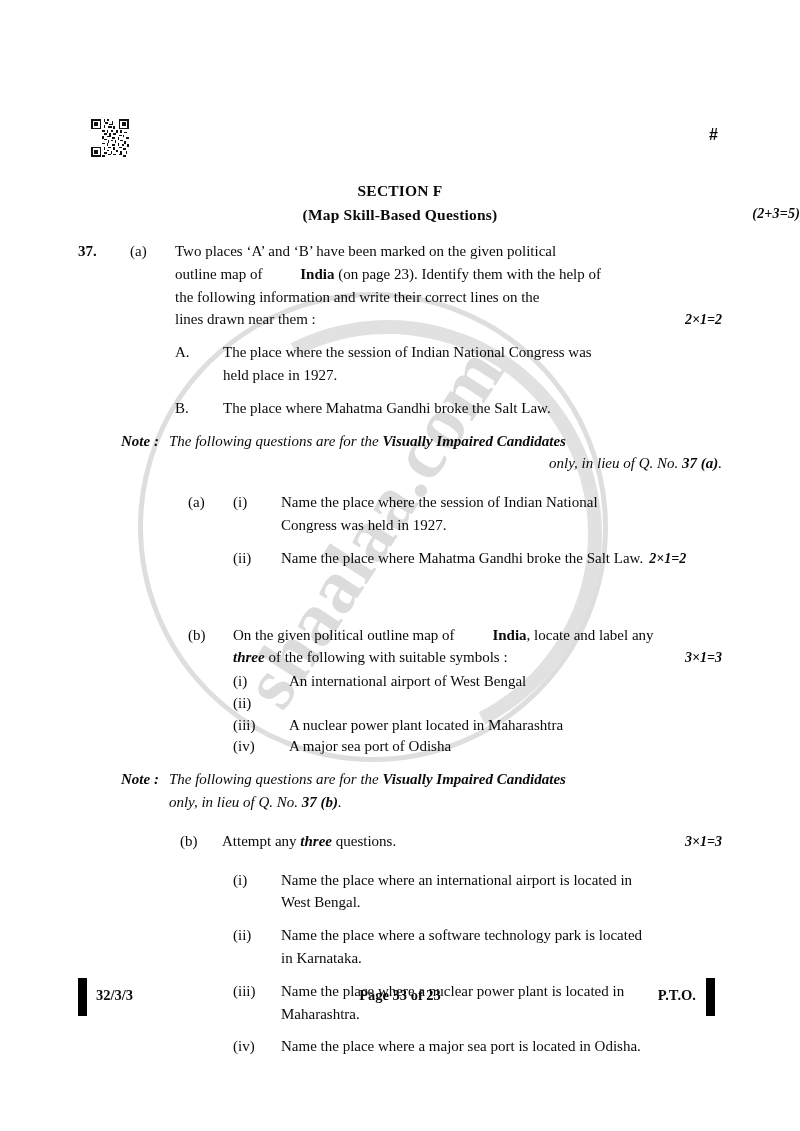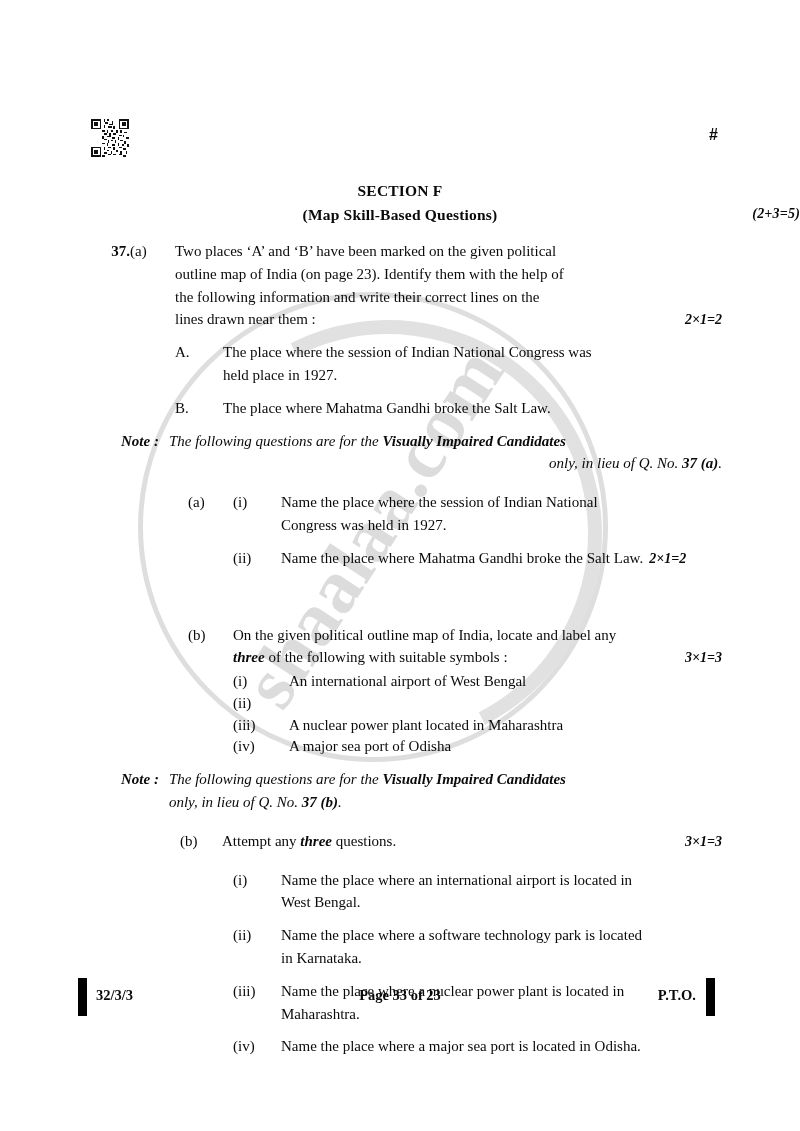--- a/index.html
+++ b/index.html
@@ -126,21 +126,20 @@
     align-items: flex-start;
     font-size: 15px;
     line-height: 1.52;
   }
   .col-num {
     width: 52px;
     flex: 0 0 52px;
     font-weight: 700;
     padding-left: 78px;
     box-sizing: content-box;
-    text-align: right;
   }
   .col-alpha {
     width: 45px;
     flex: 0 0 45px;
   }
   .col-rom {
     width: 48px;
     flex: 0 0 48px;
   }
   .col-body {
@@ -148,21 +147,21 @@
     padding-right: 78px;
   }
   .just-line {
     display: block;
   }
   .lastline {
     display: flex;
     justify-content: space-between;
     align-items: baseline;
   }
-  b.em { font-weight: 400; }
+  b.em { font-weight: 700; margin-left: 34px; }
   .bi { font-weight: 700; font-style: italic; }
 
   .note-row {
     display: flex;
     align-items: flex-start;
     font-size: 15px;
     line-height: 1.52;
     font-style: italic;
     margin-left: 43px;
   }

